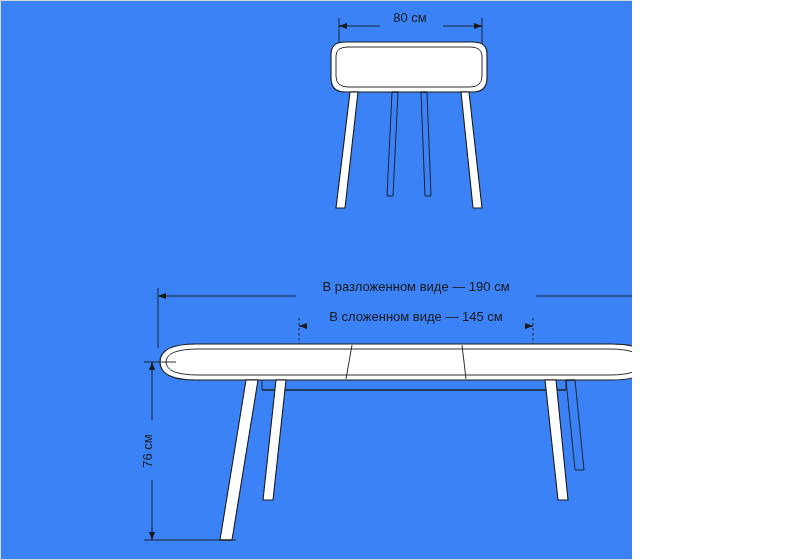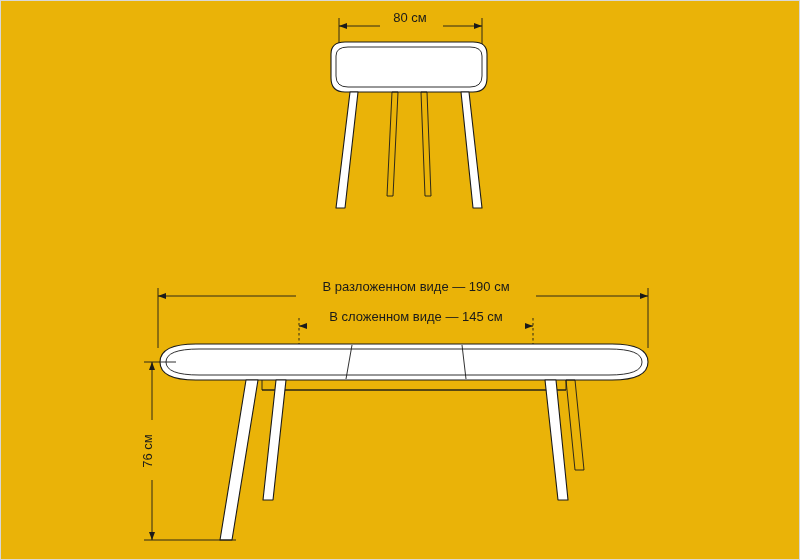--- a/index.html
+++ b/index.html
@@ -6,23 +6,23 @@
     margin: 0;
     padding: 0;
     background: #ffffff;
   }
   body {
     font-family: "Liberation Sans", sans-serif;
     color: #1a1a1a;
   }
   #canvas {
     position: relative;
-    width: 800px;
+    width: 632px;
     height: 560px;
-    background: #eab308;
+    background: #3b82f6;
     overflow: hidden;
     text-align: center;
   }
   .border-frame {
     position: absolute;
     left: 0;
     top: 0;
     width: 800px;
     height: 560px;
     box-sizing: border-box;

